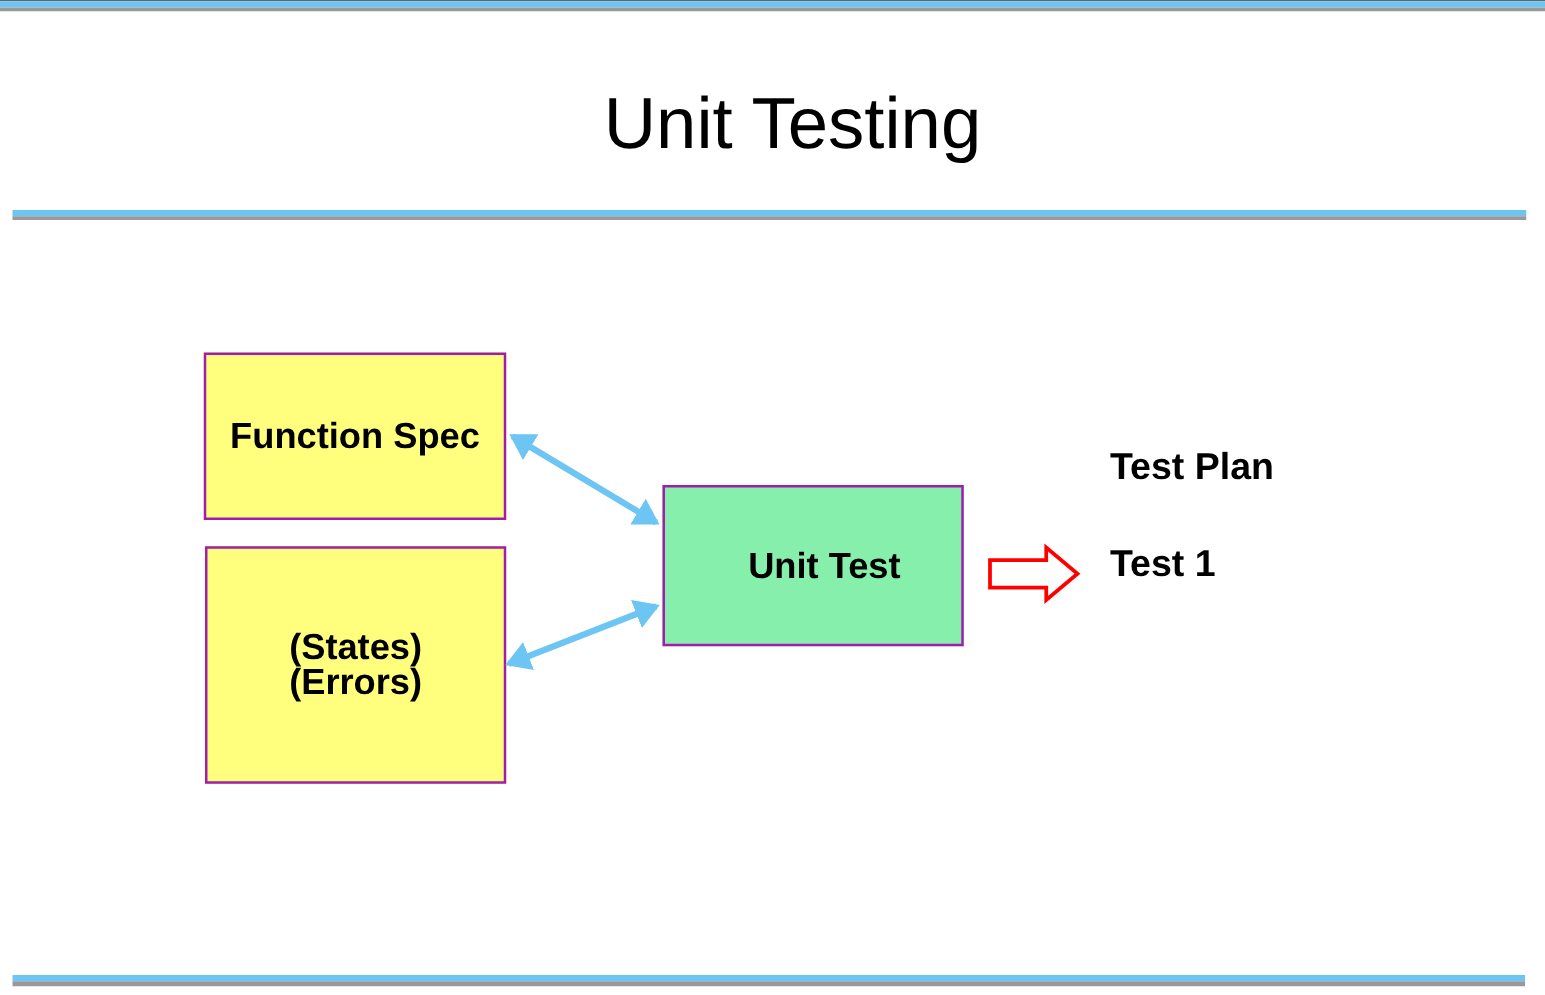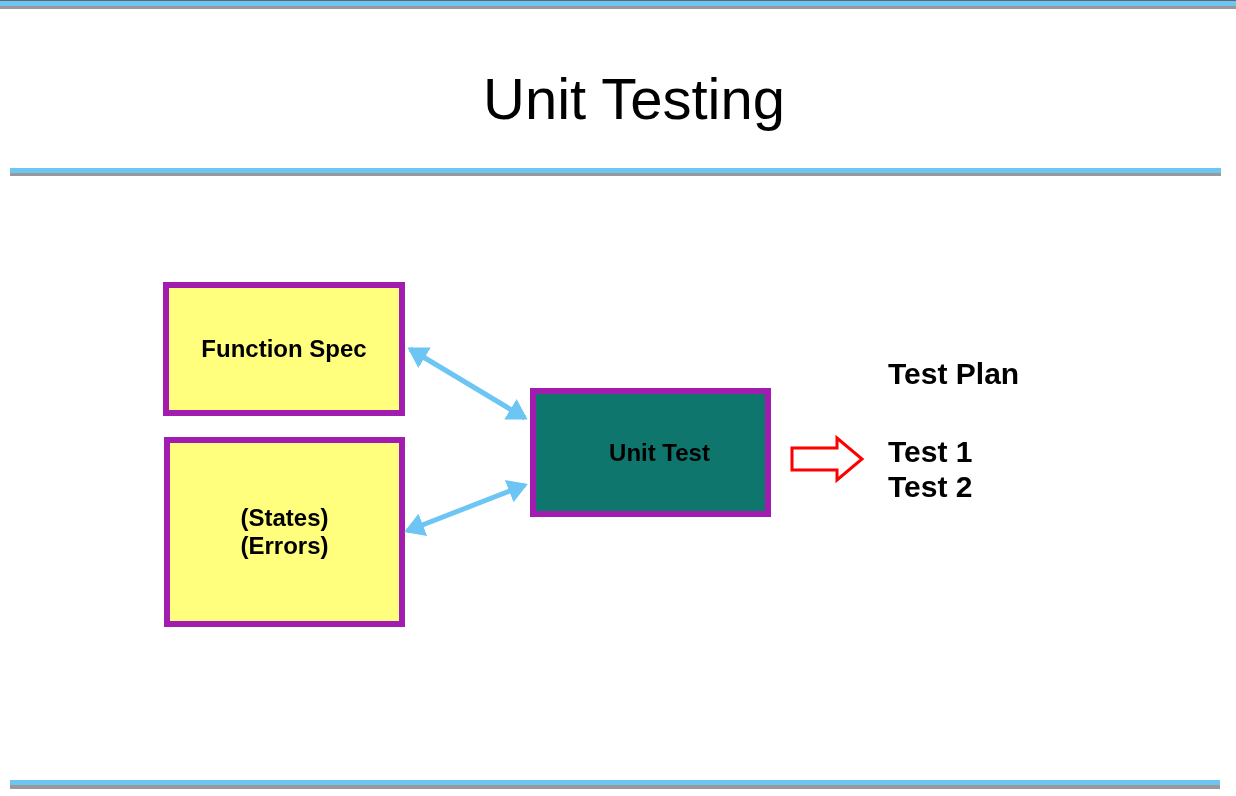--- a/index.html
+++ b/index.html
@@ -39,34 +39,34 @@
     font-size: 58px;
     font-weight: 400;
     color: #000000;
     line-height: 62px;
     letter-spacing: 0;
   }
 
   
   .dbox {
     position: absolute;
-    border: 6px solid #a21caf;
+    border: 2px solid #a21caf;
     box-sizing: border-box;
     display: flex;
     flex-direction: column;
     justify-content: center;
     align-items: center;
     text-align: center;
     font-weight: 700;
-    font-size: 24px;
+    font-size: 29px;
     line-height: 28px;
     color: #000000;
   }
   .yellow { background: #ffff7d; }
-  .white  { background: #0f766e; padding-left: 18px; }
+  .white  { background: #86efac; padding-left: 18px; }
 
   .function-spec-box { left: 163px; top: 282px; width: 242px; height: 134px; }
   .unit-design-box   { left: 164px; top: 437px; width: 241px; height: 190px; }
   .unit-test-box     { left: 530px; top: 388px; width: 241px; height: 129px; }
 
   
   .test-plan {
     position: absolute;
     left: 888px;
     top: 336px;
@@ -111,21 +111,20 @@
     <div>(Errors)</div>
   </div>
 
   <div class="dbox white unit-test-box">
     <div>Unit Test</div>
   </div>
 
   <div class="test-plan">
     <div class="heading">Test Plan</div>
     <div>Test 1</div>
-    <div>Test 2</div>
   </div>
 
   <svg class="overlay" viewBox="0 0 1236 796" xmlns="http://www.w3.org/2000/svg">
     <defs>
       <marker id="arrowBlue" viewBox="0 0 6 6" refX="3.4" refY="3" markerWidth="6" markerHeight="6" orient="auto-start-reverse" markerUnits="strokeWidth">
         <path d="M0,0.6 L4,3 L0,5.4 Z" fill="#6cc5f2"></path>
       </marker>
     </defs>
 
     <line x1="410" y1="349" x2="525" y2="418" stroke="#6cc5f2" stroke-width="5" marker-start="url(#arrowBlue)" marker-end="url(#arrowBlue)"></line>

